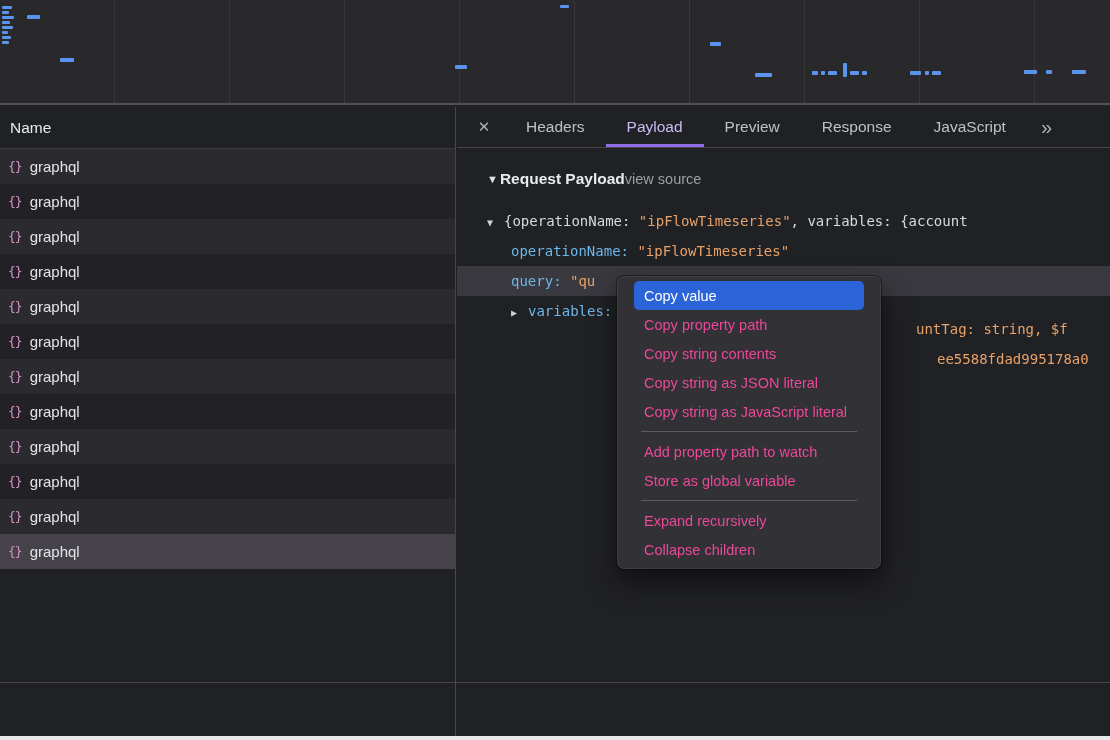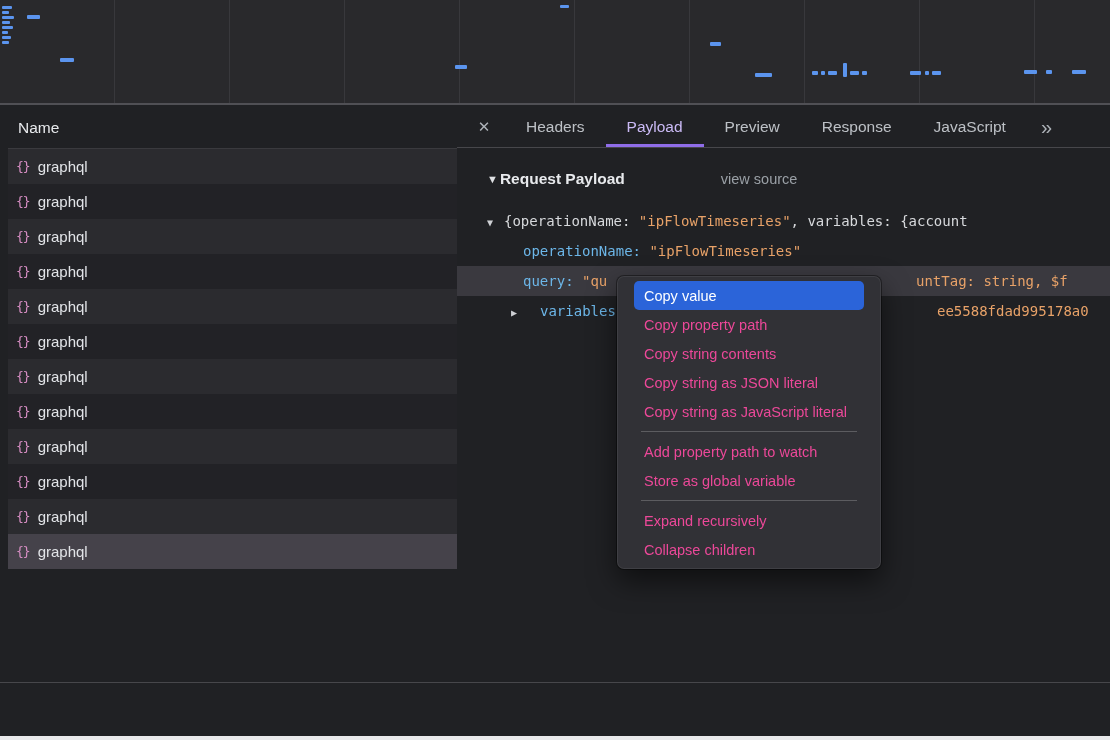--- a/index.html
+++ b/index.html
@@ -13,51 +13,51 @@
   *{margin:0;padding:0;box-sizing:border-box;}
   body{background:#111;font-family:"Liberation Sans",sans-serif;}
   .app{position:relative;width:1110px;height:740px;background:var(--background);overflow:hidden;}
 
   
   .overview{position:absolute;top:0;left:0;width:1110px;height:105px;background:#29292c;border-bottom:2px solid #505055;overflow:hidden;}
   .gridline{position:absolute;top:0;bottom:0;width:1px;background:#38383c;}
   .tbar{position:absolute;background:var(--timeline-bar-blue);border-radius:1px;}
 
   
-  .left{position:absolute;top:107px;left:8px;bottom:0;width:456px;border-right:1px solid var(--panel-border);background:var(--background);}
+  .left{position:absolute;top:107px;left:0;bottom:0;width:456px;border-right:1px solid var(--panel-border);background:var(--background);}
   .name-header{height:42px;display:flex;align-items:center;padding-left:10px;font-size:15.5px;color:var(--text-primary);border-bottom:1px solid #3a3a3e;}
   .nrow{height:35px;display:flex;align-items:center;padding-left:8px;gap:8px;font-size:15px;color:#e2e4e8;cursor:default;}
   .nrow.even{background:var(--row-stripe-light);}
   .nrow.odd{background:var(--row-stripe-dark);}
   .nrow.selected{background:var(--row-selected);}
   .nicon{font-family:"DejaVu Sans Mono",monospace;font-size:13px;color:var(--request-icon);letter-spacing:-1px;}
 
   .right{position:absolute;top:107px;left:457px;right:0;bottom:0;background:var(--background);}
   .tabbar{height:41px;display:flex;align-items:center;padding-left:10px;border-bottom:1px solid var(--panel-border);color:#bdc1c6;}
   .closebtn{width:34px;height:100%;display:flex;align-items:center;justify-content:center;color:#aeb3b9;font-size:15px;margin-right:4px;cursor:default;}
   .tabs{display:flex;height:100%;align-items:flex-end;}
   .tab{padding:0 21px;height:100%;display:flex;align-items:center;font-size:15.5px;cursor:default;white-space:nowrap;}
   .tab.selected{color:var(--tab-selected-text);box-shadow:inset 0 -3px 0 var(--tab-underline);}
   .overflow{margin-left:2px;padding:0 12px;font-size:20px;color:#aeb3b9;cursor:default;}
 
   
   .content{position:relative;height:calc(100% - 41px);padding:16px 0 0 30px;overflow:hidden;}
   .sect{height:30px;display:flex;align-items:center;}
   .tri{font-size:11px;color:#dfe1e4;margin-right:2px;}
   .sect-title{font-weight:bold;font-size:15.5px;color:var(--text-primary);}
-  .viewsrc{margin-left:96px;font-size:14.5px;color:var(--text-secondary);cursor:pointer;}
+  .viewsrc{font-size:14.5px;color:var(--text-secondary);cursor:pointer;}
   .tree{margin-top:12px;font-family:"DejaVu Sans Mono",monospace;font-size:14px;color:#d7d9dc;}
   .trow{height:30px;line-height:30px;white-space:nowrap;}
   .trow.indent{padding-left:24px;}
   .trow.sel{background:var(--tree-selected);margin-left:-30px;padding-left:54px;}
   .tri2{display:inline-block;width:10px;font-size:10px;color:#cfd1d5;margin-right:7px;}
-  .key{color:var(--json-key);margin-left:12px;}
+  .key{color:var(--json-key);}
   .str{color:var(--json-string);}
   .pv-prefix,.pv-suffix{color:#d7d9dc;}
-  .frag{position:absolute;font-family:"DejaVu Sans Mono",monospace;font-size:14px;line-height:30px;color:var(--json-string);white-space:nowrap;}
+  .frag{position:absolute;font-family:"DejaVu Sans Mono",monospace;font-size:14px;line-height:30px;color:var(--json-string);white-space:nowrap;margin-top:48px;}
   #frag-query{left:459px;top:118px;}
   #frag-vars{left:480px;top:148px;}
 
   
   .menu{position:absolute;left:617px;top:276px;width:264px;background:var(--menu-background);border-radius:7px;padding:5px 12px;z-index:10;
         box-shadow:0 0 0 1px rgba(0,0,0,.4),0 12px 28px rgba(0,0,0,.55),inset 0 0 0 1px rgba(255,255,255,.07);}
   .mi{height:29px;display:flex;align-items:center;margin:0 5px;padding:0 10px;border-radius:5px;font-size:14.5px;color:#ec4899;cursor:default;}
   .mi.hl{background:var(--menu-highlight);color:#fff;}
   .msep{height:1px;background:#5c5c60;margin:5px 12px;}
 

